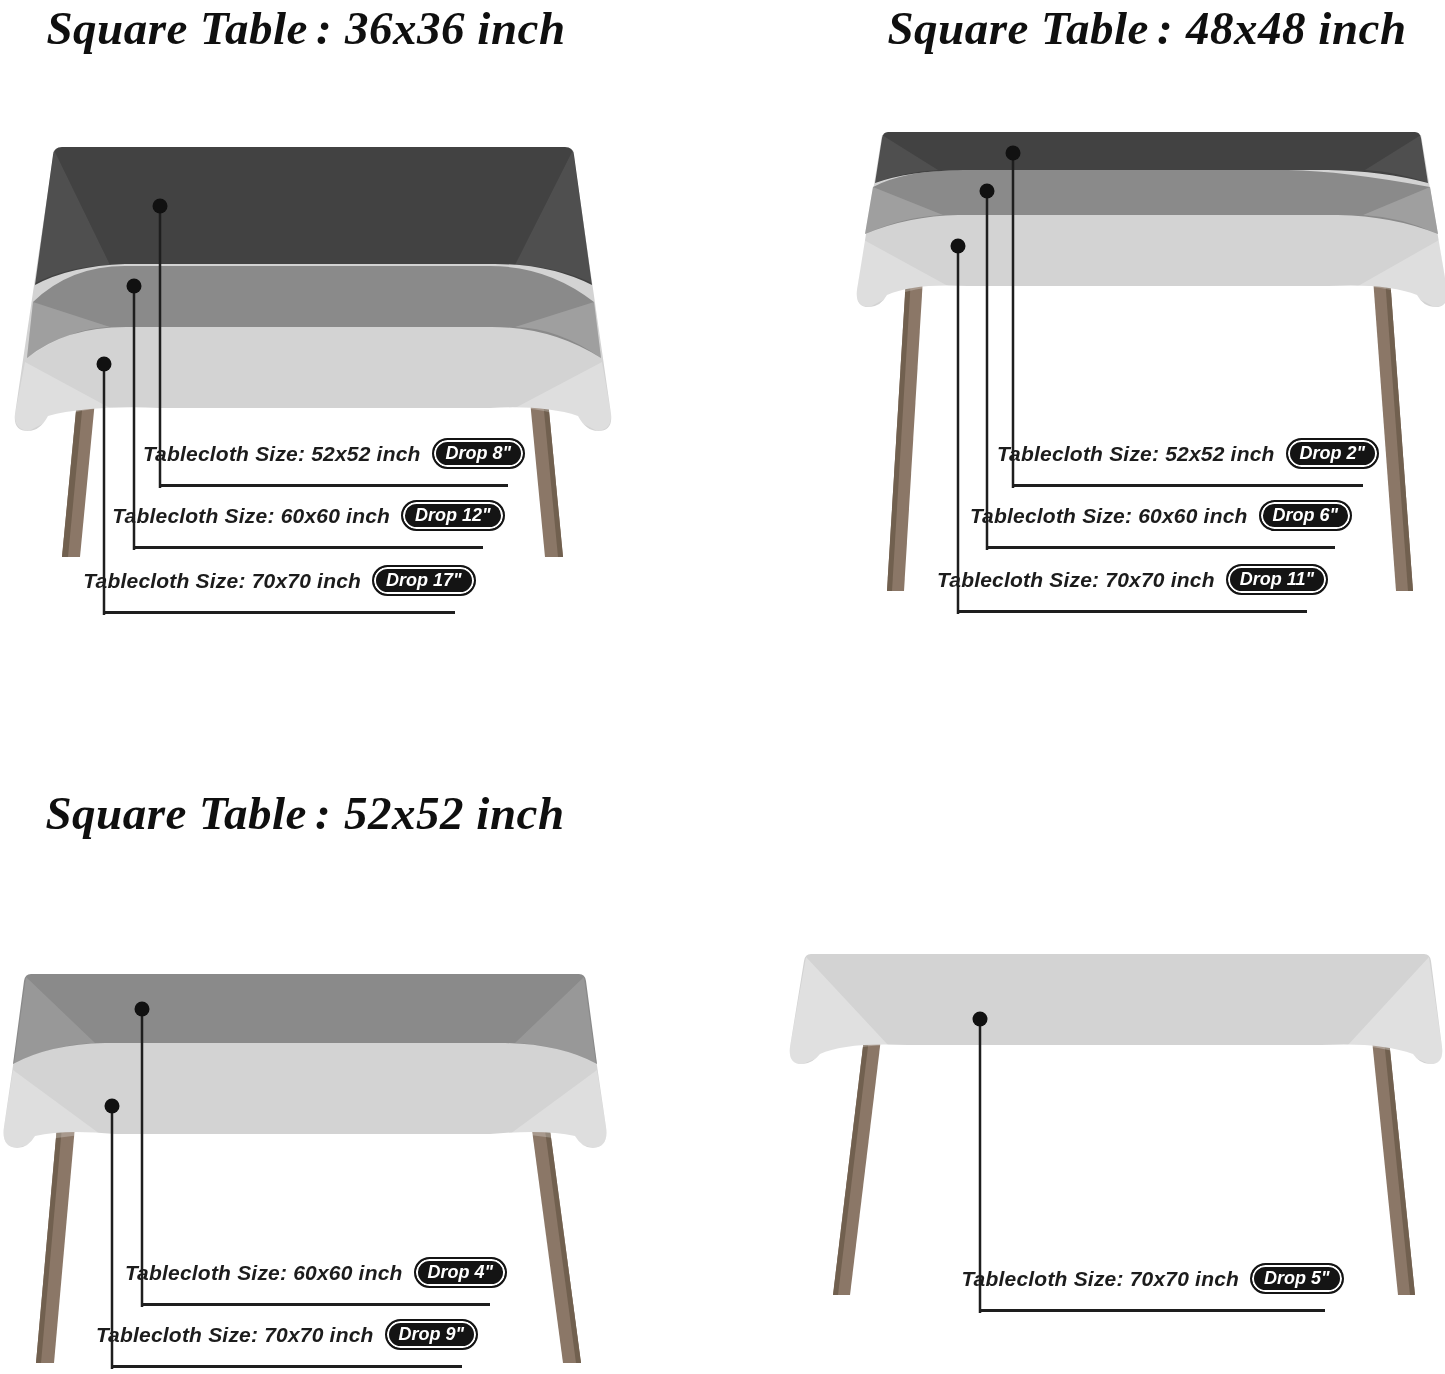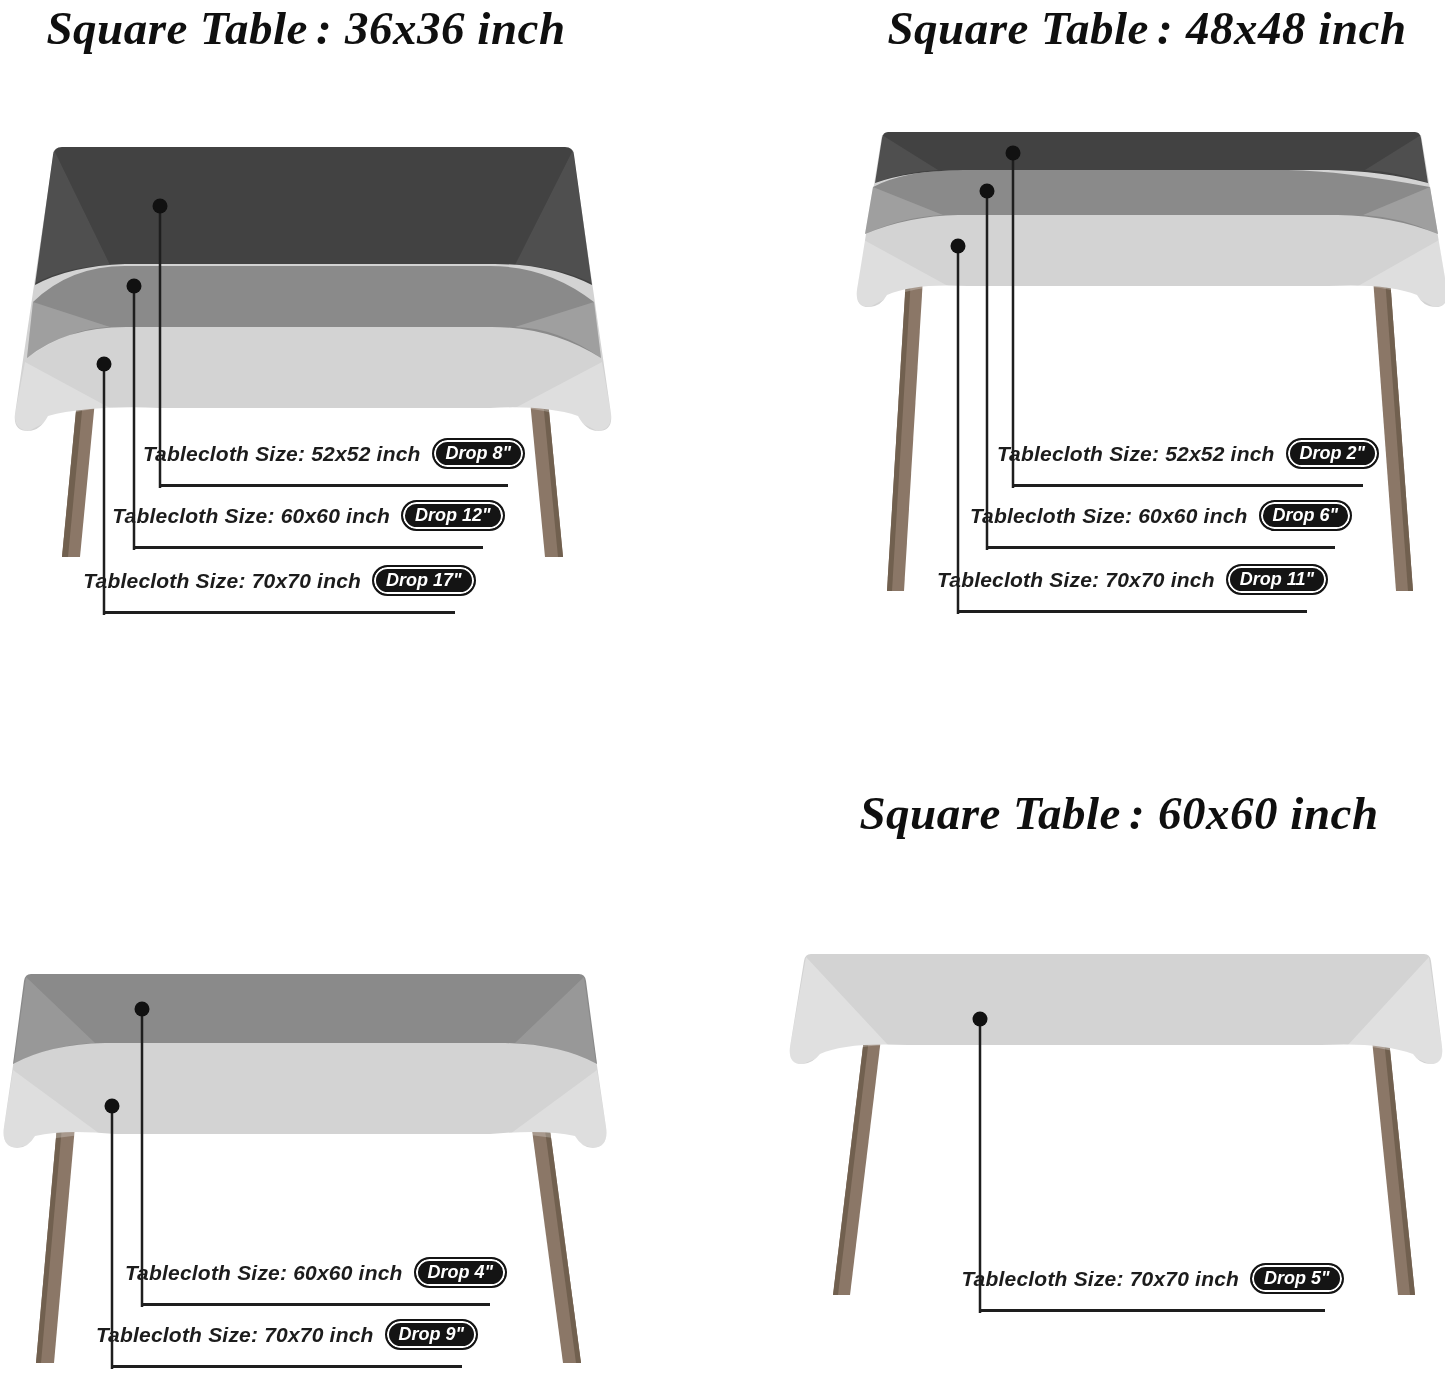--- a/index.html
+++ b/index.html
@@ -115,20 +115,21 @@
     <span class="c-label">Tablecloth Size: 60x60 inch</span>
     <span class="pill">Drop 6"</span>
   </div>
   <div class="callout" style="left:205px; top:573px; width:349px;">
     <span class="c-label">Tablecloth Size: 70x70 inch</span>
     <span class="pill">Drop 11"</span>
   </div>
 </section>
 
 <section class="quad" id="q2">
+  <h2 class="title" style="left:5px; top:96px; width:600px;"><span>Square Table</span><span class="sep">:</span><span>52x52 inch</span></h2>
 
   <svg class="illus" width="722" height="687" viewBox="0 0 722 687">
     <g>
       <polygon points="58,428 76,428 54,676 36,676" fill="#8b7767"></polygon>
       <polygon points="58,428 63,428 41,676 36,676" fill="#71604f"></polygon>
       <polygon points="530,428 548,428 581,676 563,676" fill="#8b7767"></polygon>
       <polygon points="543,428 548,428 581,676 576,676" fill="#71604f"></polygon>
     </g>
     <path d="M26 290 L584 290 L606 440 Q609 460 593 461 Q582 461 575 449 Q545 442 490 447 L115 447 Q65 442 35 449 Q28 461 17 461 Q1 460 4 440 Z" fill="#d3d3d3"></path>
     <path d="M31 287 L579 287 Q585 287 586 294 L597 377 Q560 357 505 356 L105 356 Q50 357 13 377 L24 294 Q25 287 31 287 Z" fill="#8a8a8a"></path>
@@ -152,21 +153,20 @@
     <span class="c-label">Tablecloth Size: 60x60 inch</span>
     <span class="pill">Drop 4"</span>
   </div>
   <div class="callout" style="left:112px; top:641px; width:350px;">
     <span class="c-label">Tablecloth Size: 70x70 inch</span>
     <span class="pill">Drop 9"</span>
   </div>
 </section>
 
 <section class="quad" id="q3">
-  <h2 class="title" style="left:96px; top:96px; width:600px;"><span>Square Table</span><span class="sep">:</span><span>60x60 inch</span></h2>
 
   <svg class="illus" width="722" height="687" viewBox="0 0 722 687">
     <g>
       <polygon points="142,343 159,343 127,608 110,608" fill="#8b7767"></polygon>
       <polygon points="142,343 147,343 115,608 110,608" fill="#71604f"></polygon>
       <polygon points="648,343 665,343 692,608 675,608" fill="#8b7767"></polygon>
       <polygon points="660,343 665,343 692,608 687,608" fill="#71604f"></polygon>
     </g>
     <path d="M88 267 L701 267 Q707 267 708 274 L719 360 Q721 378 706 377 Q696 376 690 367 Q658 355 598 358 L185 358 Q122 355 97 367 Q90 376 80 377 Q65 378 67 360 L81 274 Q82 267 88 267 Z" fill="#d3d3d3"></path>
     <g>

